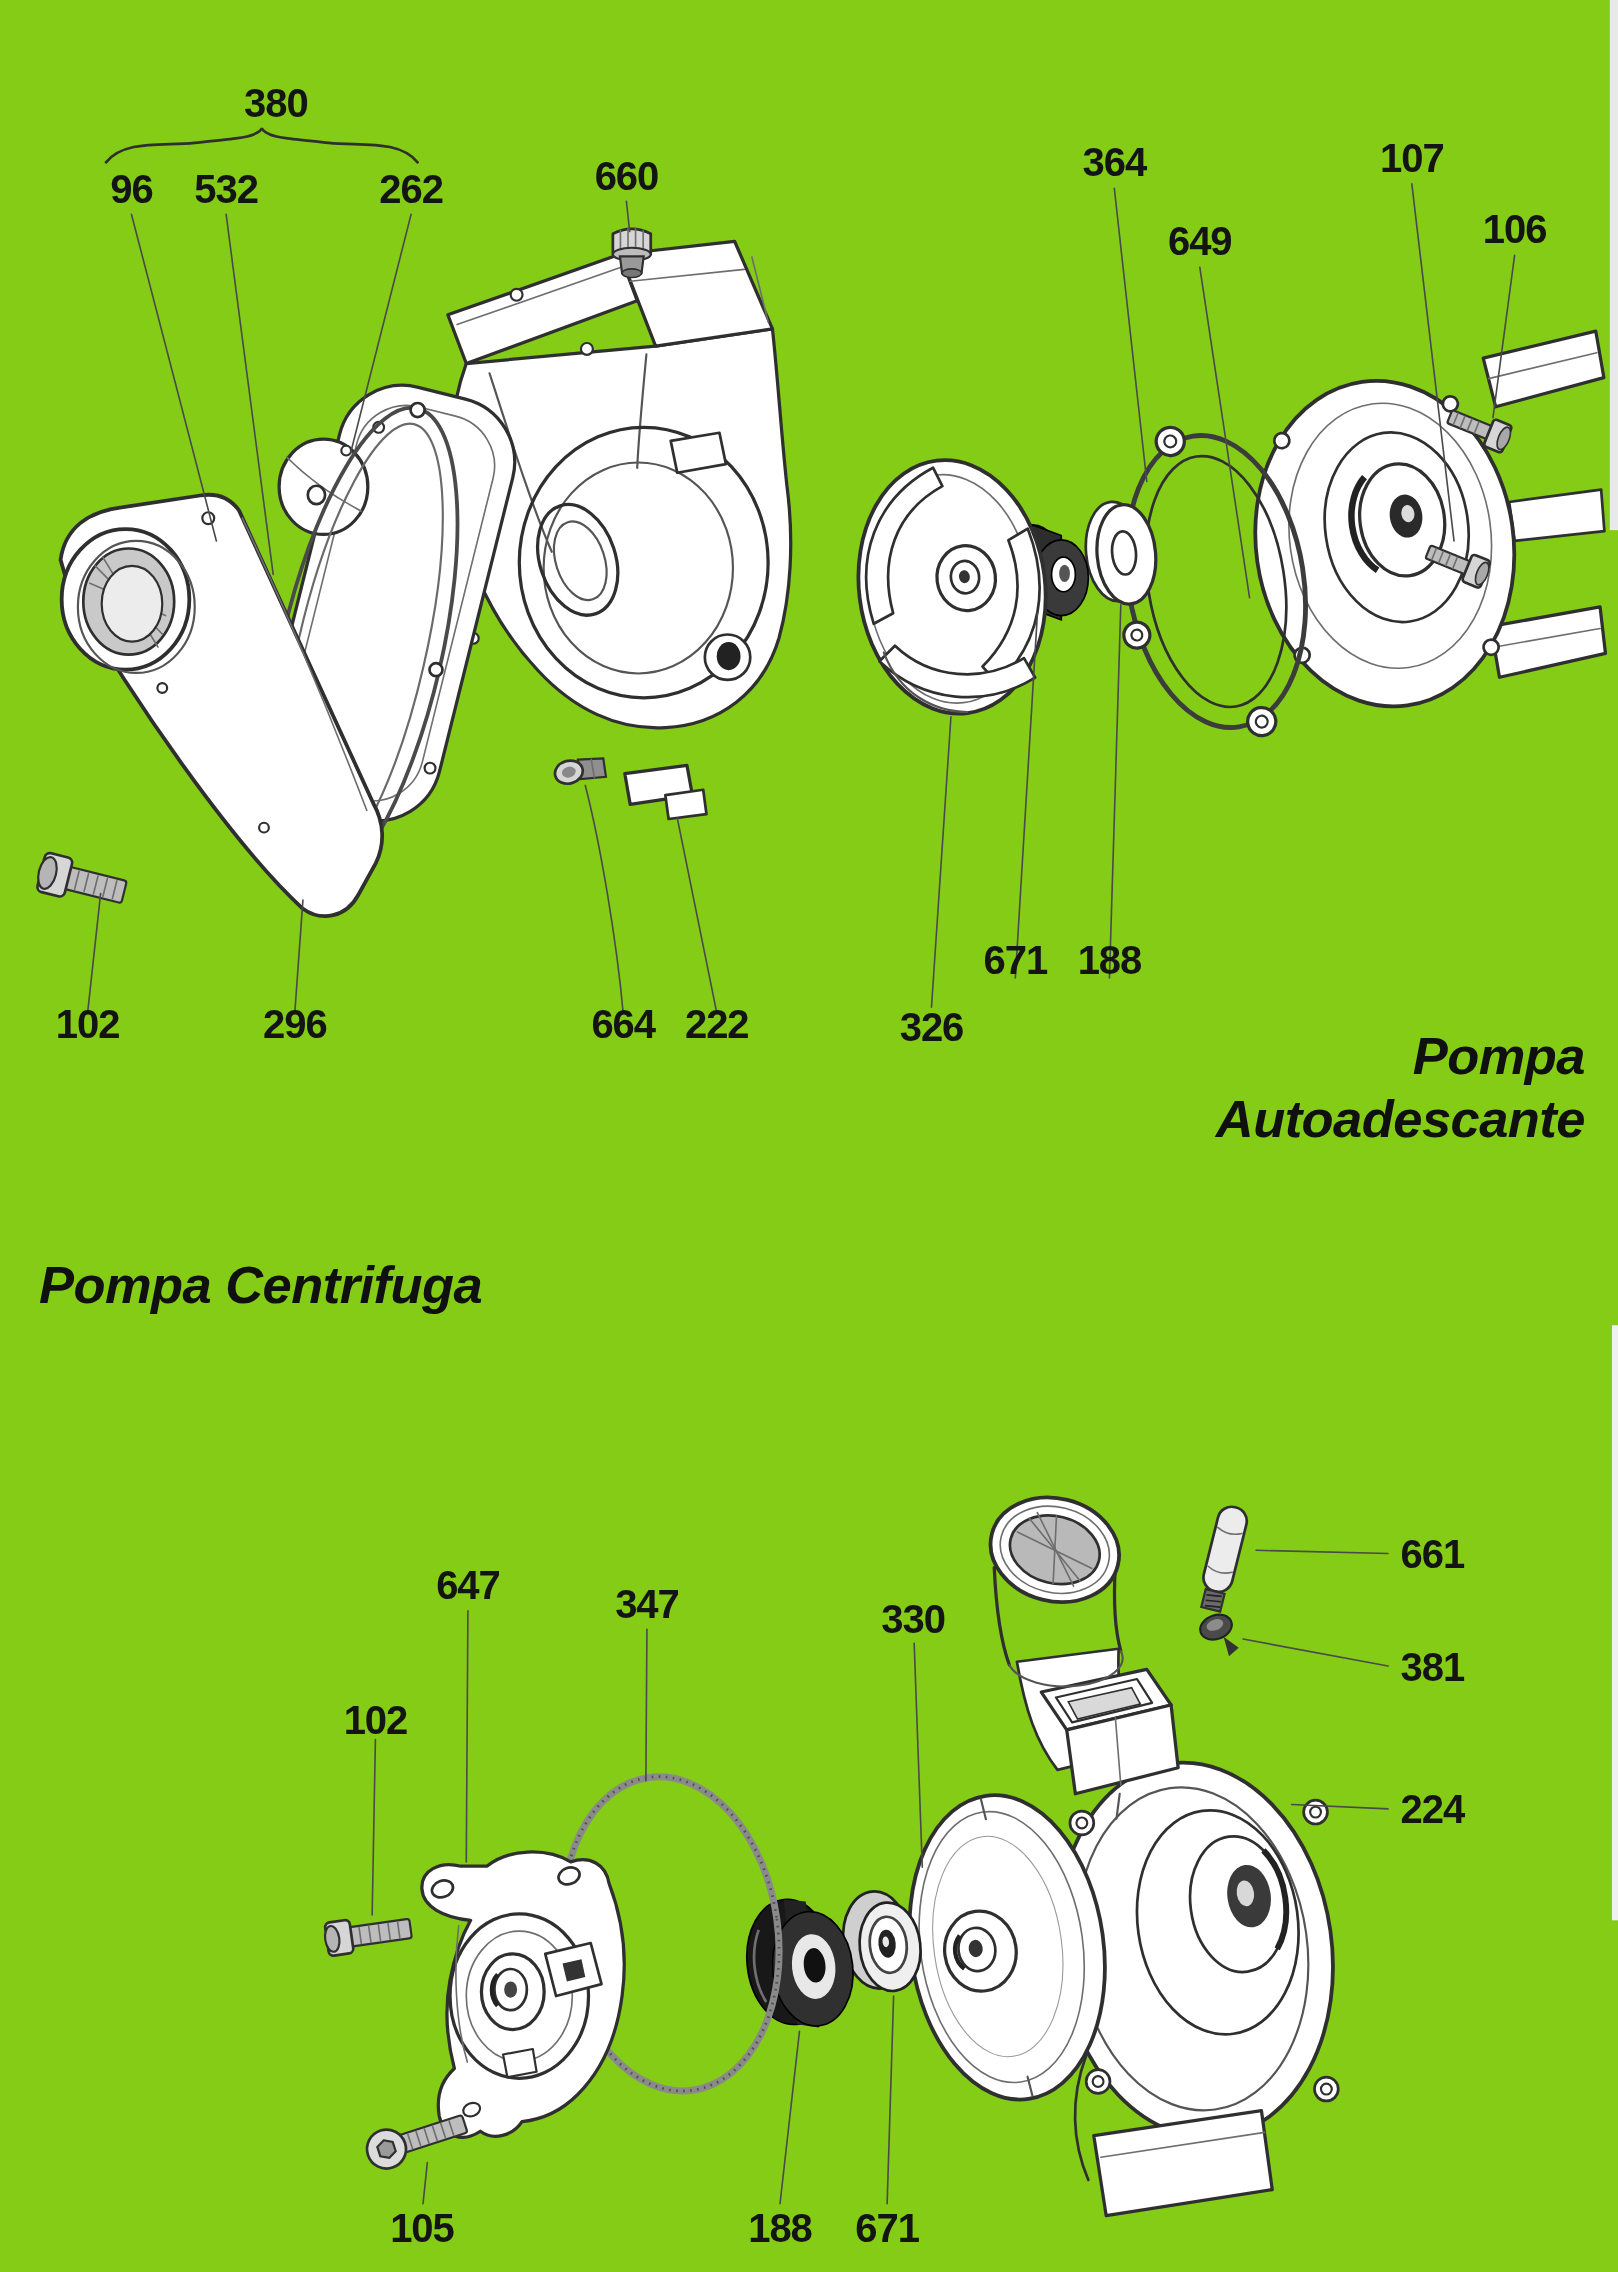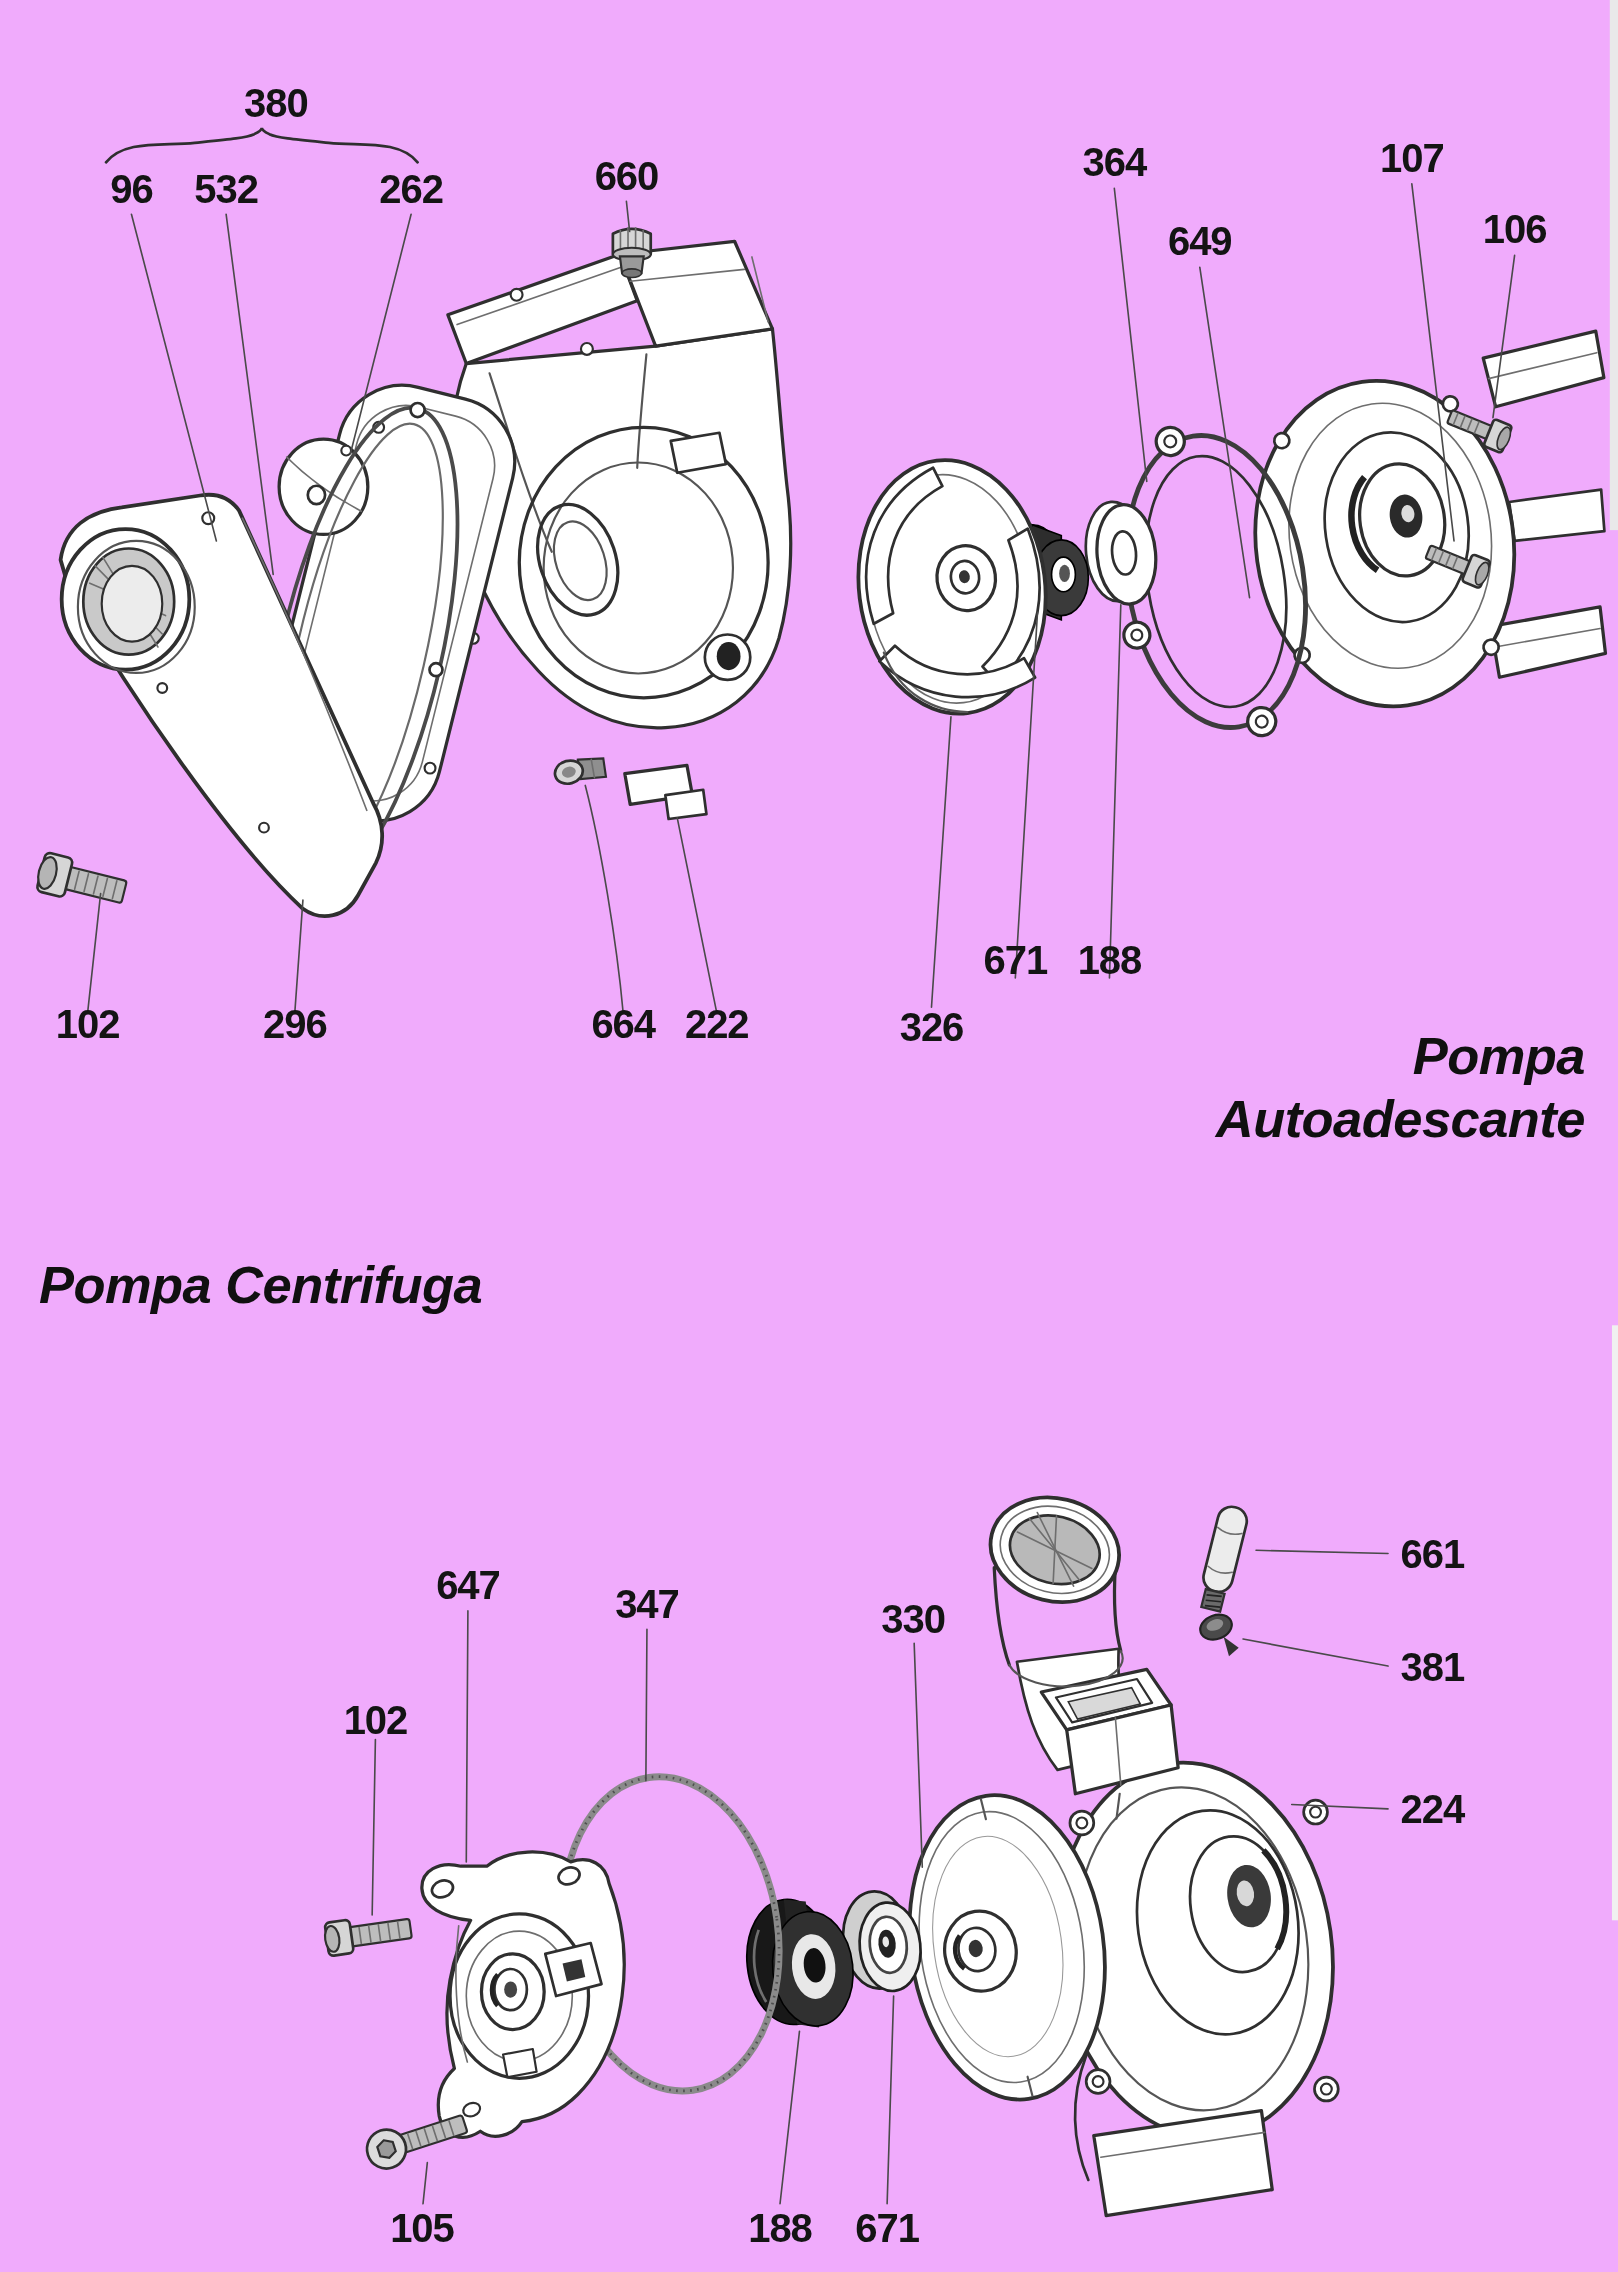--- a/index.html
+++ b/index.html
@@ -1,16 +1,16 @@
 <!DOCTYPE html>
 <html style="font-size:8.7px"><head>
 <meta charset="utf-8">
 <style>
   html,body{margin:0;padding:0;background:#fdfdfd;}
-  .page{position:relative;width:1619px;height:2273px;background:#f0abfc;overflow:hidden;}
+  .page{position:relative;width:1619px;height:2273px;background:#84cc16;overflow:hidden;}
   svg{display:block;}
   .s4{fill:#fff;stroke:#2f2f2f;stroke-width:4;stroke-linejoin:round;stroke-linecap:round;}
   .s5{fill:#fff;stroke:#2f2f2f;stroke-width:5;stroke-linejoin:round;stroke-linecap:round;}
   .s6{fill:#fff;stroke:#2f2f2f;stroke-width:6;stroke-linejoin:round;stroke-linecap:round;}
   .s7{fill:#fff;stroke:#2f2f2f;stroke-width:7;stroke-linejoin:round;stroke-linecap:round;}
   .ln3{fill:none;stroke:#6e6e6e;stroke-width:3;stroke-linecap:round;}
   .ln4{fill:none;stroke:#555;stroke-width:4;stroke-linecap:round;}
   .ln5{fill:none;stroke:#2f2f2f;stroke-width:5;stroke-linecap:round;}
   .ln6{fill:none;stroke:#2f2f2f;stroke-width:6;stroke-linecap:round;}
   .ln9{fill:none;stroke:#3c3c3c;stroke-width:9;stroke-linecap:round;}

